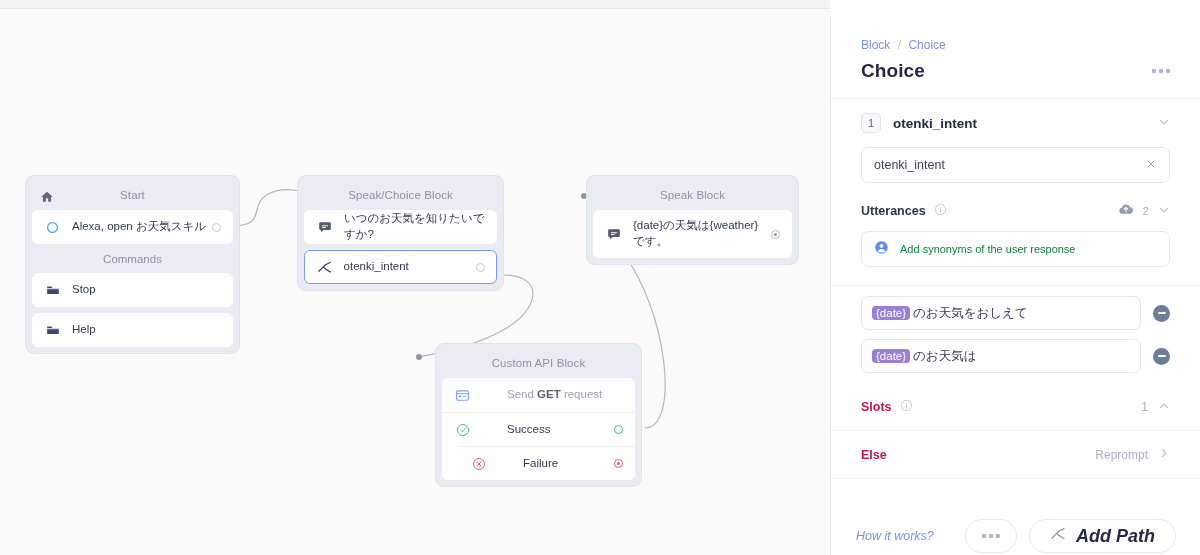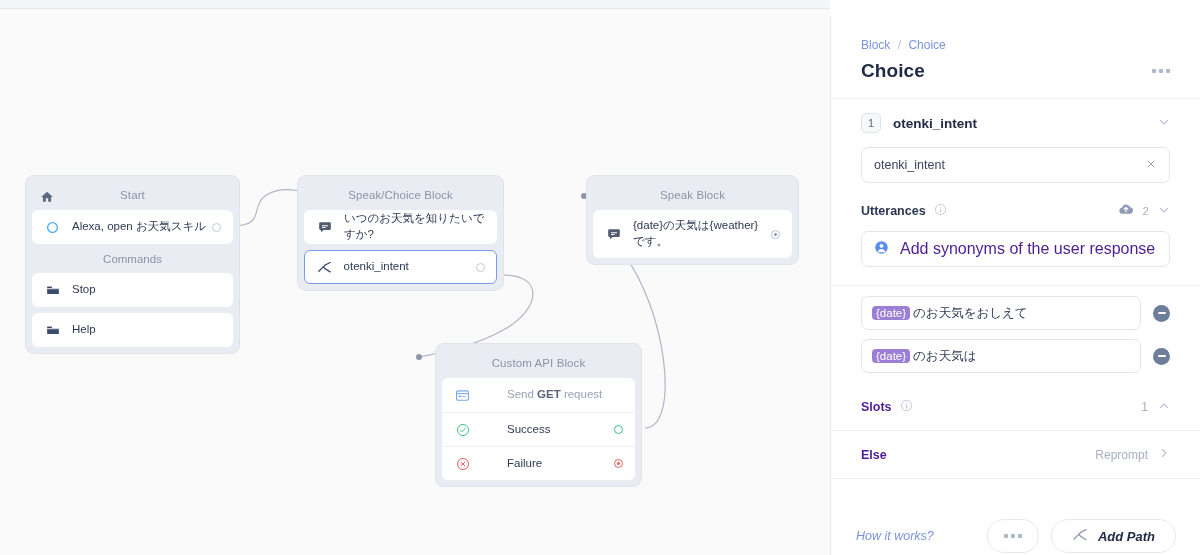--- a/index.html
+++ b/index.html
@@ -116,21 +116,21 @@
   }
   .sec-title { font-size: 12.5px; font-weight: bold; color: #2b3450; }
   .info-ico { margin-left: 8px; }
   .sec-right { margin-left:auto; display:flex; align-items:center; gap:9px; }
   .sec-count { font-size: 11.5px; color: #aab2c3; }
 
   .syn-field {
     margin: 0 30px; height: 36px; border:1px solid #e3e6ec; border-radius: 7px;
     display:flex; align-items:center; padding: 0 12px; gap: 11px;
   }
-  .syn-ph { font-size: 16px; color: #4c1d95; }
+  .syn-ph { font-size: 11px; color: #15803d; }
 
   .utt-list { padding: 10px 30px 0 30px; }
   .utt-row { display:flex; align-items:center; gap: 12px; margin-bottom: 9px; }
   .utt-field {
     flex:1; height: 34px; border:1px solid #e3e6ec; border-radius: 7px;
     display:flex; align-items:center; padding: 0 10px;
     font-size: 12.5px; color: #2f3a53;
   }
   .slot-tag {
     background: #9b7fd4; color: #fff; border-radius: 4px;
@@ -138,35 +138,35 @@
   }
   .minus-btn {
     width: 17px; height: 17px; border-radius: 50%; background: #6e7d99;
     display:flex; align-items:center; justify-content:center; cursor:pointer; flex:0 0 auto;
   }
   .minus-btn i { display:block; width: 8px; height: 1.6px; background: #fff; border-radius: 1px; }
 
   .row-line {
     display:flex; align-items:center; padding: 16px 30px; 
   }
-  .row-line .lbl { font-size: 12.5px; font-weight: bold; color: #4c1d95; }
+  .row-line .lbl { font-size: 12.5px; font-weight: bold; color: #be185d; }
   .row-line .rt { margin-left:auto; display:flex; align-items:center; gap:10px; font-size: 12px; color:#a8b0c2; }
 
   .footer {
     position:absolute; left:0; bottom:0; width: 370px;
     padding: 18px 25px; display:flex; align-items:center;font-style:italic;
   }
   .howlink { font-size: 12.5px; color: #7b93e0; cursor:pointer; }
   .footer-btns { margin-left:auto; display:flex; align-items:center; gap: 12px; }
   .pill {
     height: 34px; border-radius: 18px; border: 1px solid #e6e9ef;
     display:flex; align-items:center; justify-content:center; cursor:pointer; background:#fff;
   }
   .pill.dots-pill { width: 52px; }
-  .pill.add-path { padding: 0 20px; gap: 10px; font-size: 13px; font-weight: bold; color:#222b45; }
+  .pill.add-path { padding: 0 20px; gap: 10px; font-size: 18px; font-weight: bold; color:#222b45; }
 </style>
 </head>
 <body>
 
 <div id="app">
 
   <div class="topbar"></div>
 
   <div class="canvas">
 
@@ -276,21 +276,21 @@
         <div class="row divided">
           <span class="ico">
             <svg width="14" height="14" viewBox="0 0 24 24">
                 <circle cx="12" cy="12" r="9.5" fill="none" stroke="#3fbf7f" stroke-width="1.7"></circle>
                 <path d="M7.8 12.3 L10.6 15 L16.3 9" fill="none" stroke="#3fbf7f" stroke-width="1.7" stroke-linecap="round" stroke-linejoin="round"></path>
               </svg>
           </span>
           <span class="txt">Success</span>
           <span class="port green"></span>
         </div>
-        <div class="row divided" style="margin-left:0;">
+        <div class="row divided" style="margin-left:16px;">
           <span class="ico">
             <svg width="14" height="14" viewBox="0 0 24 24">
                 <circle cx="12" cy="12" r="9.5" fill="none" stroke="#e8635f" stroke-width="1.7"></circle>
                 <path d="M8.6 8.6 L15.4 15.4 M15.4 8.6 L8.6 15.4" stroke="#e8635f" stroke-width="1.7" stroke-linecap="round"></path>
               </svg>
           </span>
           <span class="txt">Failure</span>
           <span class="port red"></span>
         </div>
       </div>

